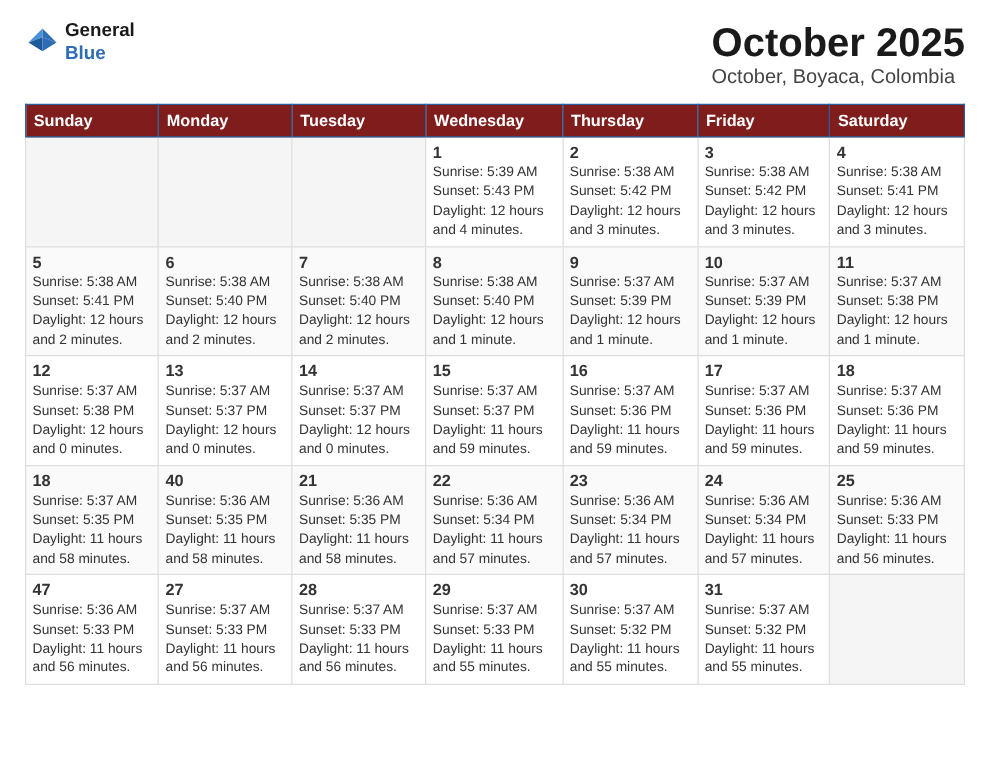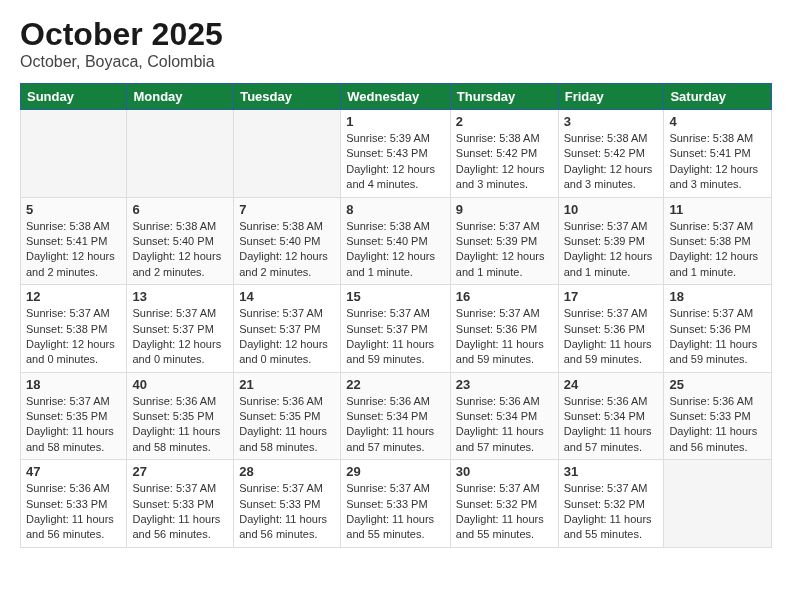--- a/index.html
+++ b/index.html
@@ -40,21 +40,21 @@
     .location {
       font-size: 16px;
       color: #444;
     }
     .calendar {
       width: 100%;
       border-collapse: collapse;
       border: 1px solid #ccc;
     }
     .calendar th {
-      background: #15803d;
+      background: #7f1d1d;
       color: #fff;
       font-size: 13px;
       font-weight: bold;
       padding: 5px 6px;
       text-align: left;
       border: 1px solid #2561a0;
     }
     .calendar td {
       vertical-align: top;
       border: 1px solid #ddd;
@@ -84,20 +84,32 @@
     }
     .calendar tr td {
       height: 78px;
     }
   </style>
 </head>
 <body>
 
 <div class="page">
   <div class="header">
+    <div class="logo">
+      <svg class="logo-icon" viewBox="0 0 40 40">
+        <polygon points="20,4 36,20 20,14" fill="#2e6db4"></polygon>
+        <polygon points="20,4 20,14 4,20" fill="#4a90d9"></polygon>
+        <polygon points="4,20 20,14 20,30" fill="#1a5a9a"></polygon>
+        <polygon points="20,14 36,20 20,30" fill="#2e6db4"></polygon>
+      </svg>
+      <div>
+        <div style="font-size:15px;font-weight:bold;color:#1a1a1a;line-height:1.2;">General</div>
+        <div style="font-size:15px;font-weight:bold;color:#2e6db4;line-height:1.2;">Blue</div>
+      </div>
+    </div>
     <div class="title-block">
       <div class="month-title">October 2025</div>
       <div class="location">October, Boyaca, Colombia</div>
     </div>
   </div>
 
   <table class="calendar">
     <thead>
       <tr>
       <th>Sunday</th>

